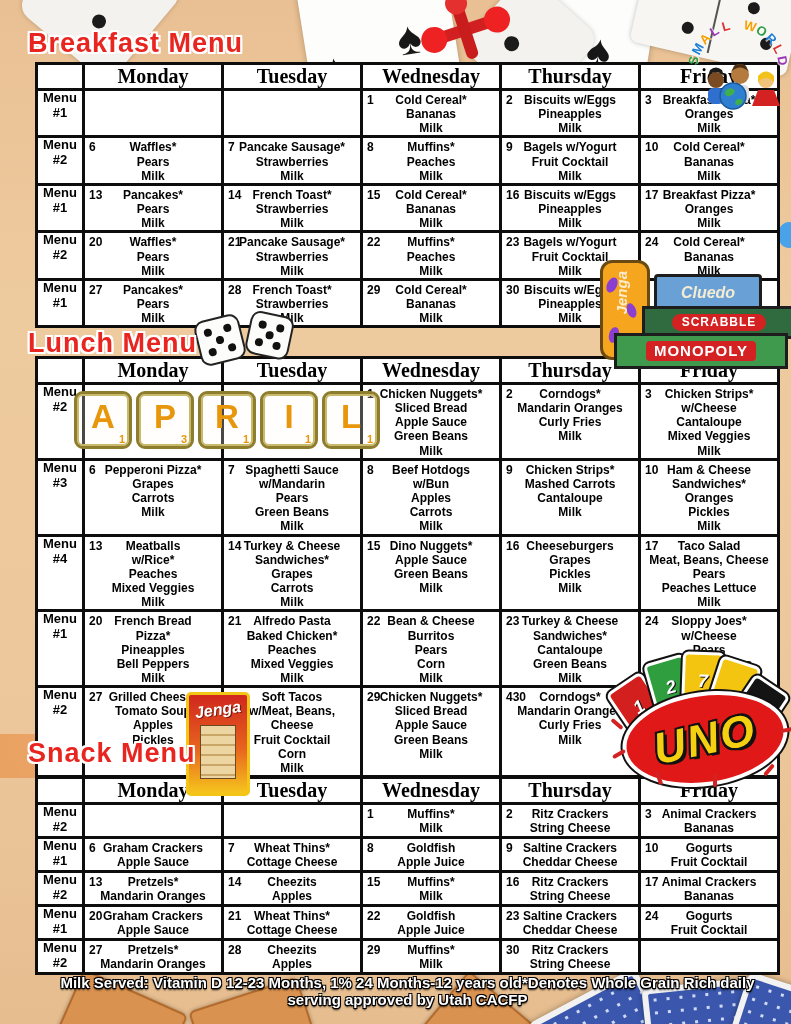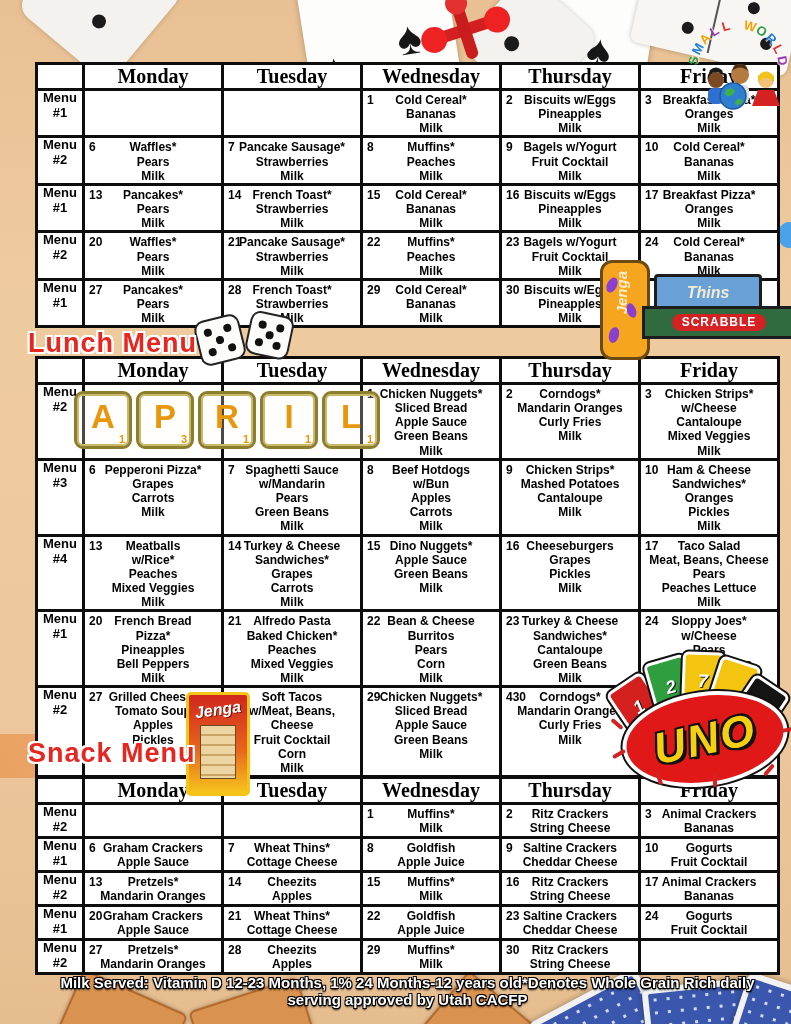--- a/index.html
+++ b/index.html
@@ -127,20 +127,21 @@
   </div>
   <div class="bg balloon" style="left:778px;top:222px;"></div>
   <div class="bg tile-orange" style="left:60px;top:988px;width:110px;height:90px;transform:rotate(24deg);"></div>
   <div class="bg tile-orange" style="left:200px;top:992px;width:110px;height:90px;transform:rotate(-18deg);"></div>
   <div class="bg tile-orange" style="left:430px;top:994px;width:100px;height:80px;transform:rotate(40deg);"></div>
   <div class="bg card-back" style="left:560px;top:986px;width:110px;height:160px;transform:rotate(-28deg);"></div>
   <div class="bg card-back" style="left:650px;top:982px;width:110px;height:160px;transform:rotate(-6deg);"></div>
   <div class="bg card-back" style="left:720px;top:986px;width:110px;height:160px;transform:rotate(18deg);"></div>
   <div class="snack-band"></div>
 
+  <div class="title" style="left:28px;top:28px;">Breakfast Menu</div>
   <div class="title" style="left:28px;top:328px;">Lunch Menu</div>
   <div class="title" style="left:28px;top:738px;">Snack Menu</div>
 
   <div class="logo">
     <div class="logo-arc" id="logo-arc">
         <span style="color: rgb(47, 158, 68); transform: translateX(-50%) rotate(-78deg) translateY(-38px);">S</span>
         <span style="color: rgb(28, 126, 214); transform: translateX(-50%) rotate(-62.4deg) translateY(-38px);">M</span>
         <span style="color: rgb(245, 159, 0); transform: translateX(-50%) rotate(-46.8deg) translateY(-38px);">A</span>
         <span style="color: rgb(156, 54, 181); transform: translateX(-50%) rotate(-31.2deg) translateY(-38px);">L</span>
         <span style="color: rgb(224, 49, 49); transform: translateX(-50%) rotate(-15.6deg) translateY(-38px);">L</span>
@@ -482,21 +483,21 @@
                 <div class="cell-line">w/Bun</div>
                 <div class="cell-line">Apples</div>
                 <div class="cell-line">Carrots</div>
                 <div class="cell-line">Milk</div>
               </div>
             </td>
             <td class="menu-cell">
               <div class="cell-inner">
                 <span class="day-num">9</span>
                 <div class="cell-line">Chicken Strips*</div>
-                <div class="cell-line">Mashed Potatoes</div>
+                <div class="cell-line">Mashed Carrots</div>
                 <div class="cell-line">Cantaloupe</div>
                 <div class="cell-line">Milk</div>
               </div>
             </td>
             <td class="menu-cell">
               <div class="cell-inner">
                 <span class="day-num">10</span>
                 <div class="cell-line">Ham &amp; Cheese</div>
                 <div class="cell-line">Sandwiches*</div>
                 <div class="cell-line">Oranges</div>
@@ -919,24 +920,27 @@
     </div>
 
   <div class="overlay game-stack">
     <div class="tube">
       <span class="spot" style="left:4px;top:14px;width:10px;height:16px;transform:rotate(25deg);"></span>
       <span class="spot" style="left:24px;top:40px;width:9px;height:15px;transform:rotate(-20deg);"></span>
       <span class="spot" style="left:6px;top:64px;width:10px;height:16px;transform:rotate(15deg);"></span>
       <span class="tube-label">Jenga</span>
     </div>
     <div class="gbox box-cluedo">
-      <span>Thins</span>
+      <span>Cluedo</span>
     </div>
     <div class="gbox box-scrabble">
       <span class="label-red">SCRABBLE</span>
+    </div>
+    <div class="gbox box-monopoly">
+      <span class="label-red">MONOPOLY</span>
     </div>
   </div>
 
   <div class="overlay jenga-box">
     <div class="jenga-word">Jenga</div>
     <div class="jenga-tower"></div>
   </div>
 
   <div class="overlay uno">
     <div id="uno-fan">

